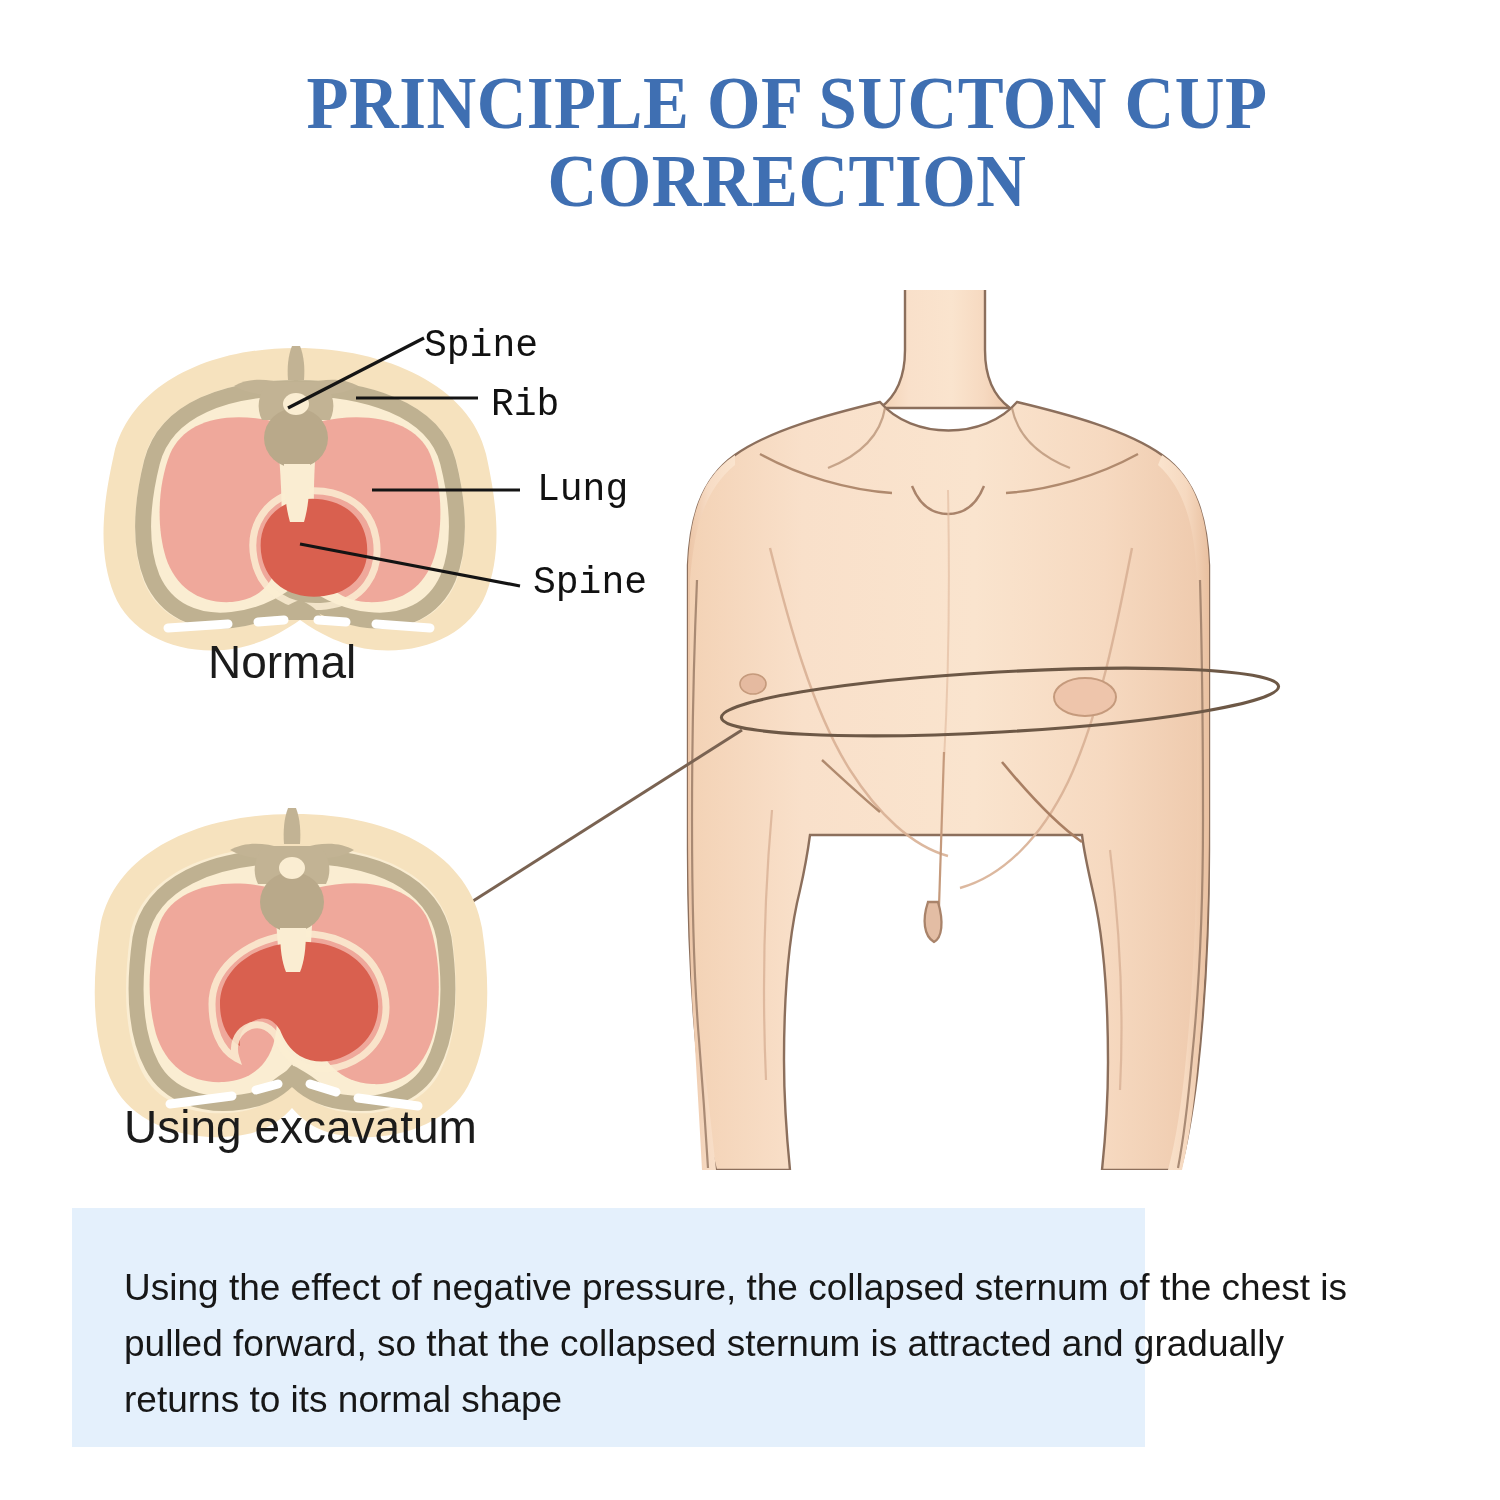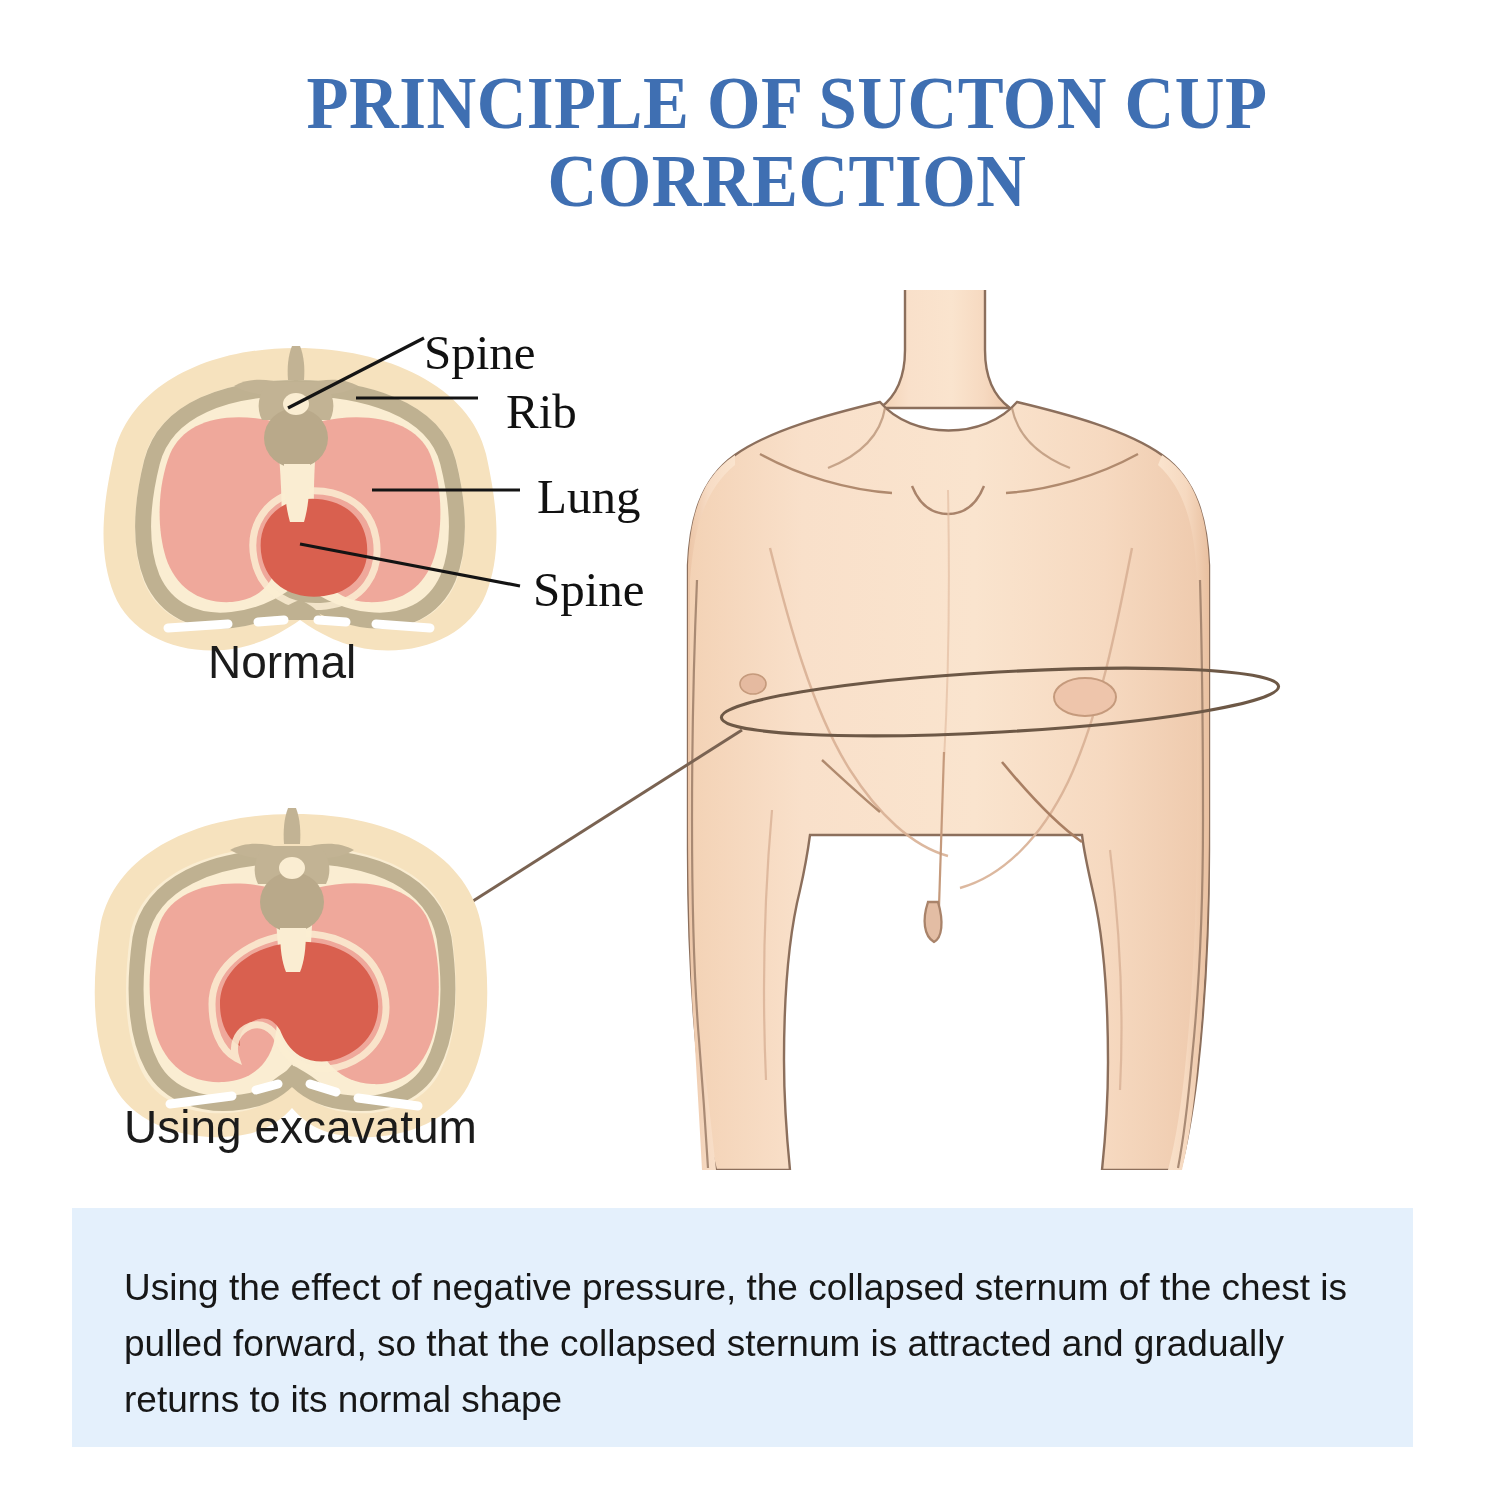--- a/index.html
+++ b/index.html
@@ -60,36 +60,36 @@
     font-size: 46px;
     color: #1b1b1b;
     white-space: nowrap;
   }
   #caption-normal { left: 208px; top: 635px; }
   #caption-pectus { left: 124px; top: 1100px; }
 
   
   .callout {
     position: absolute;
-    font-family: Liberation Serif, serif;
-    font-size: 49px;
+    font-family: Liberation Mono, monospace;
+    font-size: 38px;
     color: #111111;
     white-space: nowrap;
   }
   #label-spine { left: 424px; top: 324px; }
-  #label-rib   { left: 506px; top: 383px; }
+  #label-rib   { left: 491px; top: 383px; }
   #label-lung  { left: 537px; top: 468px; text-align: center; }
   #label-heart { left: 533px; top: 561px; }
 
   
   .info-panel {
     position: absolute;
     left: 72px;
     top: 1208px;
-    width: 1341px;
+    width: 1073px;
     height: 239px;
     background: #e4f0fc;
     box-sizing: border-box;
   }
   .info-text {
     position: absolute;
     left: 52px;
     top: 52px;
     width: 1245px;
     font-family: "Liberation Sans", sans-serif;

